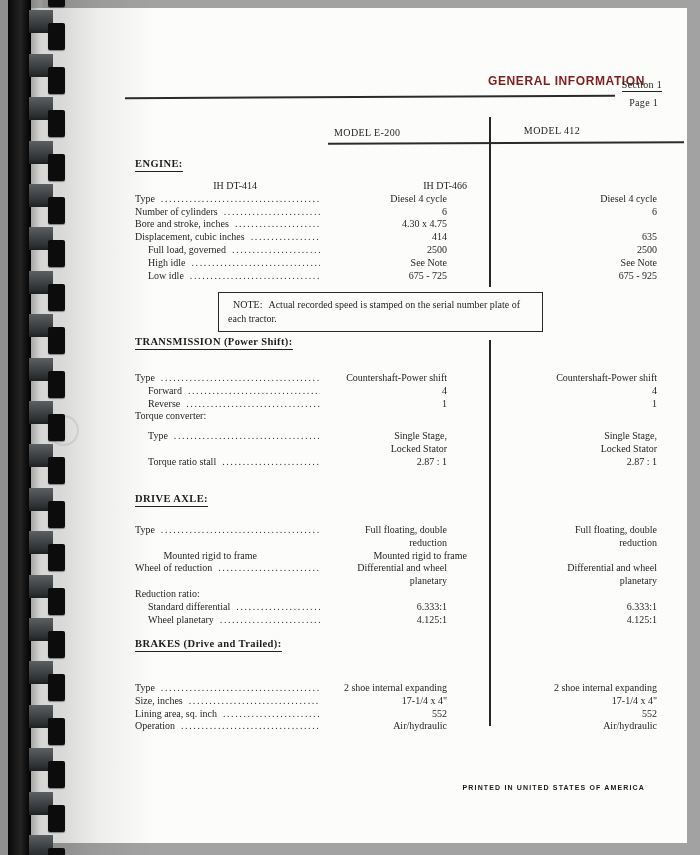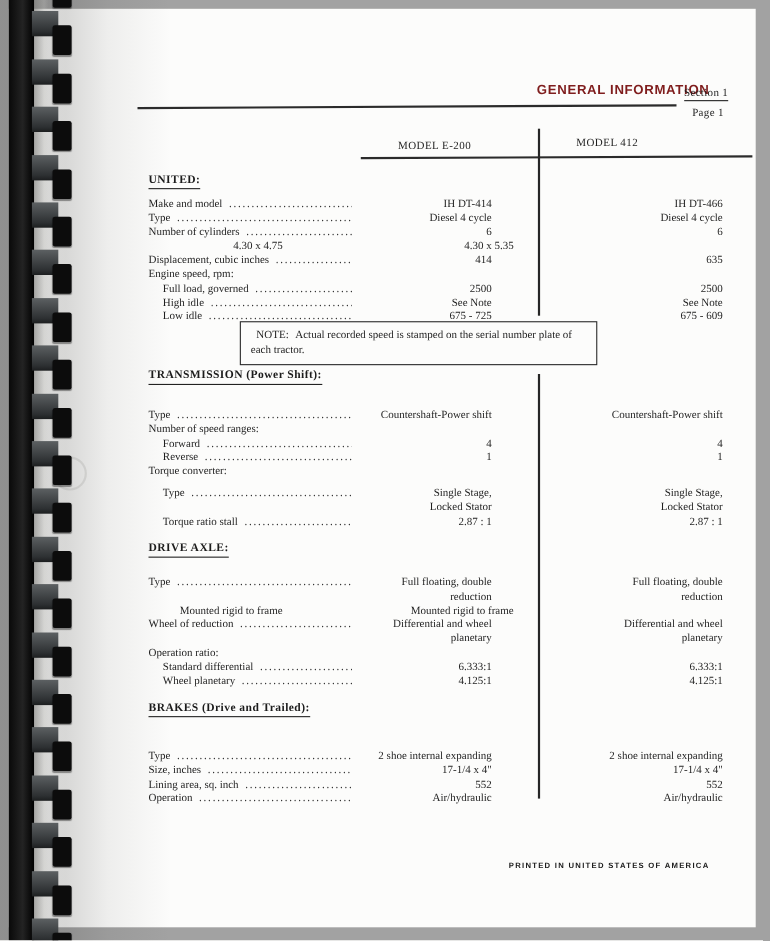--- a/index.html
+++ b/index.html
@@ -12,21 +12,21 @@
   .content{position:absolute;left:0;top:0;width:700px;height:855px;z-index:3;color:#1f1f1f;}
 
   
   .main-title{position:absolute;left:125px;top:74px;width:520px;text-align:right;
     font-family:"Liberation Sans",sans-serif;font-weight:bold;font-size:12px;letter-spacing:.6px;color:#7f1d1d;}
   .top-rule{position:absolute;left:125px;top:96px;width:490px;height:1.6px;background:#2b2b2b;transform:rotate(-0.3deg);}
   .section-ref{position:absolute;right:38px;top:79px;font-size:10px;border-bottom:1.3px solid #222;padding-bottom:1px;letter-spacing:.3px;}
   .page-ref{position:absolute;right:42px;top:97px;font-size:10px;letter-spacing:.3px;}
   .table-title{position:absolute;left:125px;top:102px;width:540px;text-align:center;
     font-family:"Liberation Sans",sans-serif;font-weight:bold;font-size:10.5px;letter-spacing:.5px;color:#181818;}
-  .col1-head{position:absolute;left:334px;top:127px;width:122px;text-align:center;font-size:10px;letter-spacing:.4px;}
+  .col1-head{position:absolute;left:334px;top:127px;width:122px;font-size:10px;letter-spacing:.4px;}
   .col2-head{position:absolute;left:447px;top:125px;width:210px;text-align:center;font-size:10px;letter-spacing:.4px;}
   .models-rule{position:absolute;left:328px;top:142px;width:356px;height:1.6px;background:#2b2b2b;transform:rotate(-0.25deg);}
   .divider{position:absolute;left:489px;width:1.6px;background:#262626;}
   .div-seg1{top:117px;height:170px;}
   .div-seg2{top:340px;height:386px;}
 
   
   .sec-head{position:absolute;left:135px;font-size:10.5px;font-weight:600;letter-spacing:.4px;
     border-bottom:1.3px solid #222;padding-bottom:2px;color:#1c1c1c;}
   .rows{position:absolute;left:135px;width:522px;}
@@ -73,81 +73,70 @@
     <div class="top-rule"></div>
     <div class="section-ref">Section 1</div>
     <div class="page-ref">Page 1</div>
 
     <div class="col1-head">MODEL E-200</div>
     <div class="col2-head">MODEL 412</div>
     <div class="models-rule"></div>
     <div class="divider div-seg1"></div>
     <div class="divider div-seg2"></div>
 
-    <div class="sec-head" style="top:158px">UNITED:</div>
+    <div class="sec-head" style="top:158px">ENGINE:</div>
     <div class="rows" style="top:180px">
         <div class="row">
-          <div class="lab"><span>Make and model</span><span class="dots"></span></div>
           <div class="v v1">IH DT-414</div>
           <div class="v v2">IH DT-466</div>
         </div>
         <div class="row">
           <div class="lab"><span>Type</span><span class="dots"></span></div>
           <div class="v v1">Diesel 4 cycle</div>
           <div class="v v2">Diesel 4 cycle</div>
         </div>
         <div class="row">
           <div class="lab"><span>Number of cylinders</span><span class="dots"></span></div>
           <div class="v v1">6</div>
           <div class="v v2">6</div>
         </div>
         <div class="row">
+          <div class="lab"><span>Bore and stroke, inches</span><span class="dots"></span></div>
           <div class="v v1">4.30 x 4.75</div>
-          <div class="v v2">4.30 x 5.35</div>
         </div>
         <div class="row">
           <div class="lab"><span>Displacement, cubic inches</span><span class="dots"></span></div>
           <div class="v v1">414</div>
           <div class="v v2">635</div>
         </div>
         <div class="row">
-          <div class="lab"><span>Engine speed, rpm:</span></div>
-          <div class="v v1"></div>
-          <div class="v v2"></div>
-        </div>
-        <div class="row">
           <div class="lab ind"><span>Full load, governed</span><span class="dots"></span></div>
           <div class="v v1">2500</div>
           <div class="v v2">2500</div>
         </div>
         <div class="row">
           <div class="lab ind"><span>High idle</span><span class="dots"></span></div>
           <div class="v v1">See Note</div>
           <div class="v v2">See Note</div>
         </div>
         <div class="row">
           <div class="lab ind"><span>Low idle</span><span class="dots"></span></div>
           <div class="v v1">675 - 725</div>
-          <div class="v v2">675 - 609</div>
+          <div class="v v2">675 - 925</div>
         </div>
       </div>
 
     <div class="note"><span>NOTE:</span><span class="note-body">Actual recorded speed is stamped on the serial number plate of each tractor.</span></div>
 
     <div class="sec-head" style="top:336px">TRANSMISSION (Power Shift):</div>
     <div class="rows" style="top:372px">
         <div class="row">
           <div class="lab"><span>Type</span><span class="dots"></span></div>
           <div class="v v1">Countershaft-Power shift</div>
           <div class="v v2">Countershaft-Power shift</div>
-        </div>
-        <div class="row">
-          <div class="lab"><span>Number of speed ranges:</span></div>
-          <div class="v v1"></div>
-          <div class="v v2"></div>
         </div>
         <div class="row">
           <div class="lab ind"><span>Forward</span><span class="dots"></span></div>
           <div class="v v1">4</div>
           <div class="v v2">4</div>
         </div>
         <div class="row">
           <div class="lab ind"><span>Reverse</span><span class="dots"></span></div>
           <div class="v v1">1</div>
           <div class="v v2">1</div>
@@ -185,21 +174,21 @@
           <div class="v v2">Mounted rigid to frame</div>
         </div>
         <div class="row">
           <div class="lab"><span>Wheel of reduction</span><span class="dots"></span></div>
           <div class="v v1">Differential and wheel
 planetary</div>
           <div class="v v2">Differential and wheel
 planetary</div>
         </div>
         <div class="row">
-          <div class="lab"><span>Operation ratio:</span></div>
+          <div class="lab"><span>Reduction ratio:</span></div>
           <div class="v v1"></div>
           <div class="v v2"></div>
         </div>
         <div class="row">
           <div class="lab ind"><span>Standard differential</span><span class="dots"></span></div>
           <div class="v v1">6.333:1</div>
           <div class="v v2">6.333:1</div>
         </div>
         <div class="row">
           <div class="lab ind"><span>Wheel planetary</span><span class="dots"></span></div>

